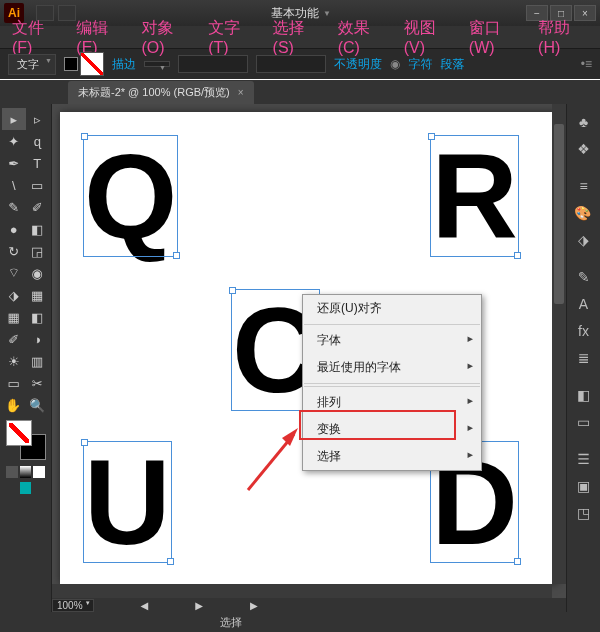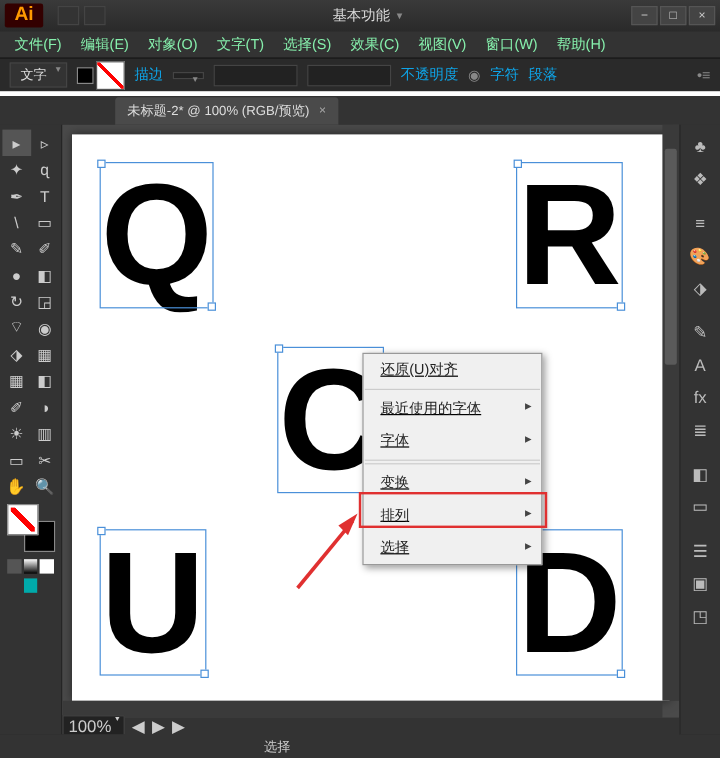--- a/index.html
+++ b/index.html
@@ -1,39 +1,39 @@
 <!DOCTYPE html>
 <html><head>
 <meta charset="utf-8">
 <style>
 * { margin:0; padding:0; box-sizing:border-box; font-family:"Microsoft YaHei",SimSun,sans-serif; user-select:none; }
 body { background:#1a1a1a; width:600px; height:632px; overflow:hidden; position:relative; }
 .titlebar { height:26px; background:linear-gradient(#3a3a3a,#2a2a2a); display:flex; align-items:center; padding:0 4px; color:#aaa; font-size:12px; }
-.logo { width:32px; height:20px; background:#330000; color:#ff9a00; display:flex; align-items:center; justify-content:center; font-weight:bold; font-size:16px; margin-right:6px; border-radius:2px; }
+.logo { width:20px; height:20px; background:#330000; color:#ff9a00; display:flex; align-items:center; justify-content:center; font-weight:bold; font-size:12px; margin-right:6px; border-radius:2px; }
 .tb-icons { display:flex; gap:4px; margin-left:6px; }
 .tb-icons span { width:18px; height:16px; background:#333; border:1px solid #444; }
 .tb-center { flex:1; text-align:center; color:#ddd; font-size:12px; display:flex; align-items:center; justify-content:center; gap:4px; }
 .tb-center:after { content:"▼"; font-size:8px; color:#888; }
 .win-ctrl { display:flex; gap:2px; }
 .win-ctrl span { width:22px; height:16px; background:#444; color:#ccc; display:flex; align-items:center; justify-content:center; font-size:10px; border:1px solid #555; }
 .menubar { height:22px; background:#333; display:flex; align-items:center; padding:0 4px; }
-.menubar span { color:#86efac; font-size:12px; padding:2px 8px; cursor:default; }
-.ctrlbar { height:32px; background:#2a2a2a; border-top:1px solid #1a1a1a; border-bottom:4px solid #ffffff; display:flex; align-items:center; padding:0 8px; color:#ddd; font-size:12px; gap:8px; }
+.menubar span { color:#ec4899; font-size:16px; padding:2px 8px; cursor:default; }
+.ctrlbar { height:32px; background:#2a2a2a; border-top:1px solid #1a1a1a; border-bottom:1px solid #ffffff; display:flex; align-items:center; padding:0 8px; color:#ddd; font-size:12px; gap:8px; }
 .cb-select { background:#333; border:1px solid #444; padding:2px 16px 2px 8px; color:#ddd; font-size:11px; position:relative; }
 .cb-select:after { content:"▼"; position:absolute; right:3px; font-size:7px; color:#888; }
 .swatch-group { display:flex; gap:2px; align-items:center; }
 .swatch { width:24px; height:24px; border:1px solid #555; position:relative; }
 .swatch.none { background:#fff; }
 .swatch.none:after { content:""; position:absolute; top:0; left:0; right:0; bottom:0; background:linear-gradient(45deg,transparent 45%,red 45%,red 55%,transparent 55%); }
 .sw-tiny { width:14px; height:14px; }
 .cb-lbl { color:#0ea5e9; font-size:12px; }
 .cb-field { width:24px; background:#222; border:1px solid #444; }
 .cb-long { width:70px; height:18px; background:#222; border:1px solid #444; }
 .cb-menu { margin-left:auto; color:#888; }
-.doc-tabs { height:24px; background:#333; display:flex; align-items:flex-end; padding-left:96px; }
+.doc-tabs { height:24px; background:#333; display:flex; align-items:flex-end; padding-left:68px; }
 .doc-tab { background:#4a4a4a; color:#ddd; font-size:11px; padding:4px 10px; border-top-left-radius:3px; border-top-right-radius:3px; display:flex; align-items:center; gap:8px; }
 .doc-tab .x { color:#aaa; font-size:10px; }
 .workspace { position:absolute; top:104px; bottom:20px; left:0; right:0; display:flex; background:#4a4a4a; }
 .toolbox { width:52px; background:#333; border-right:1px solid #222; display:flex; flex-direction:column; padding:4px 2px; }
 .tool-row { display:flex; }
 .tool { width:24px; height:22px; display:flex; align-items:center; justify-content:center; color:#ccc; font-size:13px; position:relative; }
 .tool.active { background:#555; }
 .color-box { width:40px; height:40px; margin:4px auto; position:relative; }
 .cb-fg { position:absolute; top:0; left:0; width:26px; height:26px; background:#fff; border:1px solid #888; }
 .cb-fg:after { content:""; position:absolute; top:2px; left:2px; right:2px; bottom:2px; background:linear-gradient(45deg,transparent 42%,red 42%,red 58%,transparent 58%); }
@@ -43,28 +43,28 @@
 .canvas-area { flex:1; background:#4a4a4a; position:relative; overflow:hidden; }
 .artboard { position:absolute; top:8px; left:8px; right:8px; bottom:28px; background:#fff; box-shadow:0 0 8px rgba(0,0,0,.5); }
 .letter { position:absolute; font-family:Arial,Helvetica,sans-serif; font-weight:900; font-size:120px; color:#000; line-height:1; }
 .letter.sel { outline:1px solid #4a90d9; }
 .letter.sel:before,.letter.sel:after { content:""; position:absolute; width:5px; height:5px; background:#fff; border:1px solid #4a90d9; }
 .letter.sel:before { top:-3px; left:-3px; }
 .letter.sel:after { bottom:-3px; right:-3px; }
 .vscroll { position:absolute; right:0; top:0; bottom:28px; width:14px; background:#3a3a3a; }
 .vscroll-thumb { position:absolute; top:20px; left:2px; right:2px; height:180px; background:#5a5a5a; border-radius:2px; }
 .hscroll { position:absolute; left:0; right:14px; bottom:14px; height:14px; background:#3a3a3a; }
-.zoom-bar { position:absolute; bottom:0; left:0; right:0; height:14px; background:#333; display:flex; align-items:center; font-size:14px; color:#ccc; }
+.zoom-bar { position:absolute; bottom:0; left:0; right:0; height:14px; background:#333; display:flex; align-items:center; font-size:10px; color:#ccc;gap:41px; }
 .zoom-field { background:#222; padding:0 10px 0 4px; border:1px solid #444; position:relative; }
 .zoom-field:after { content:"▼"; font-size:6px; position:absolute; right:2px; }
 .panels { width:34px; background:#333; display:flex; flex-direction:column; align-items:center; padding-top:6px; gap:3px; border-left:1px solid #222; }
 .pnl { width:24px; height:24px; display:flex; align-items:center; justify-content:center; color:#bbb; font-size:14px; }
 .pnl.gap { margin-top:10px; }
 .statusbar { position:absolute; bottom:0; left:0; right:0; height:20px; background:#333; color:#ccc; font-size:11px; display:flex; align-items:center; padding-left:220px; }
-.ctxmenu { position:absolute; top:294px; left:302px; width:150px; background:#f0f0f0; border:1px solid #999; box-shadow:2px 2px 6px rgba(0,0,0,.4); font-size:12px; z-index:100;text-decoration:underline; }
+.ctxmenu { position:absolute; top:294px; left:302px; width:180px; background:#f0f0f0; border:1px solid #999; box-shadow:2px 2px 6px rgba(0,0,0,.4); font-size:12px; z-index:100; }
 .ctxmenu div { padding:5px 20px 5px 14px; position:relative; color:#222; }
 .ctxmenu div.dis { color:#999; }
 .ctxmenu div.arr:after { content:"▸"; position:absolute; right:8px; color:#444; font-size:11px; }
 .ctxmenu hr { border:none; border-top:1px solid #ccc; margin:2px 1px; }
 .ctxmenu div.hl { background:#3399ff; color:#fff; }
 .red-box { position:absolute; border:2px solid #e03030; pointer-events:none; z-index:101; }
 .red-arrow { position:absolute; z-index:101; pointer-events:none; }
 </style>
 </head>
 <body>
@@ -232,26 +232,26 @@
   </div>
 </div>
 
 <div class="statusbar">
   <span>选择</span>
 </div>
 
 <div class="ctxmenu">
   <div>还原(U)对齐</div>
   <hr>
+  <div class="arr">字体</div>
   <div class="arr">最近使用的字体</div>
-  <div class="arr">字体</div>
   <hr>
   <hr>
+  <div class="arr">排列</div>
   <div class="arr">变换</div>
-  <div class="arr">排列</div>
   <div class="arr">选择</div>
 </div>
 
 <div class="red-box" style="top:410px; left:299px; width:157px; height:30px;"></div>
 <svg class="red-arrow" style="top:420px; left:238px;" width="70" height="80">
   <line x1="10" y1="70" x2="56" y2="14" stroke="#e03030" stroke-width="3"></line>
   <polygon points="60,8 44,18 52,26" fill="#e03030"></polygon>
 </svg>
 
 </body></html>

